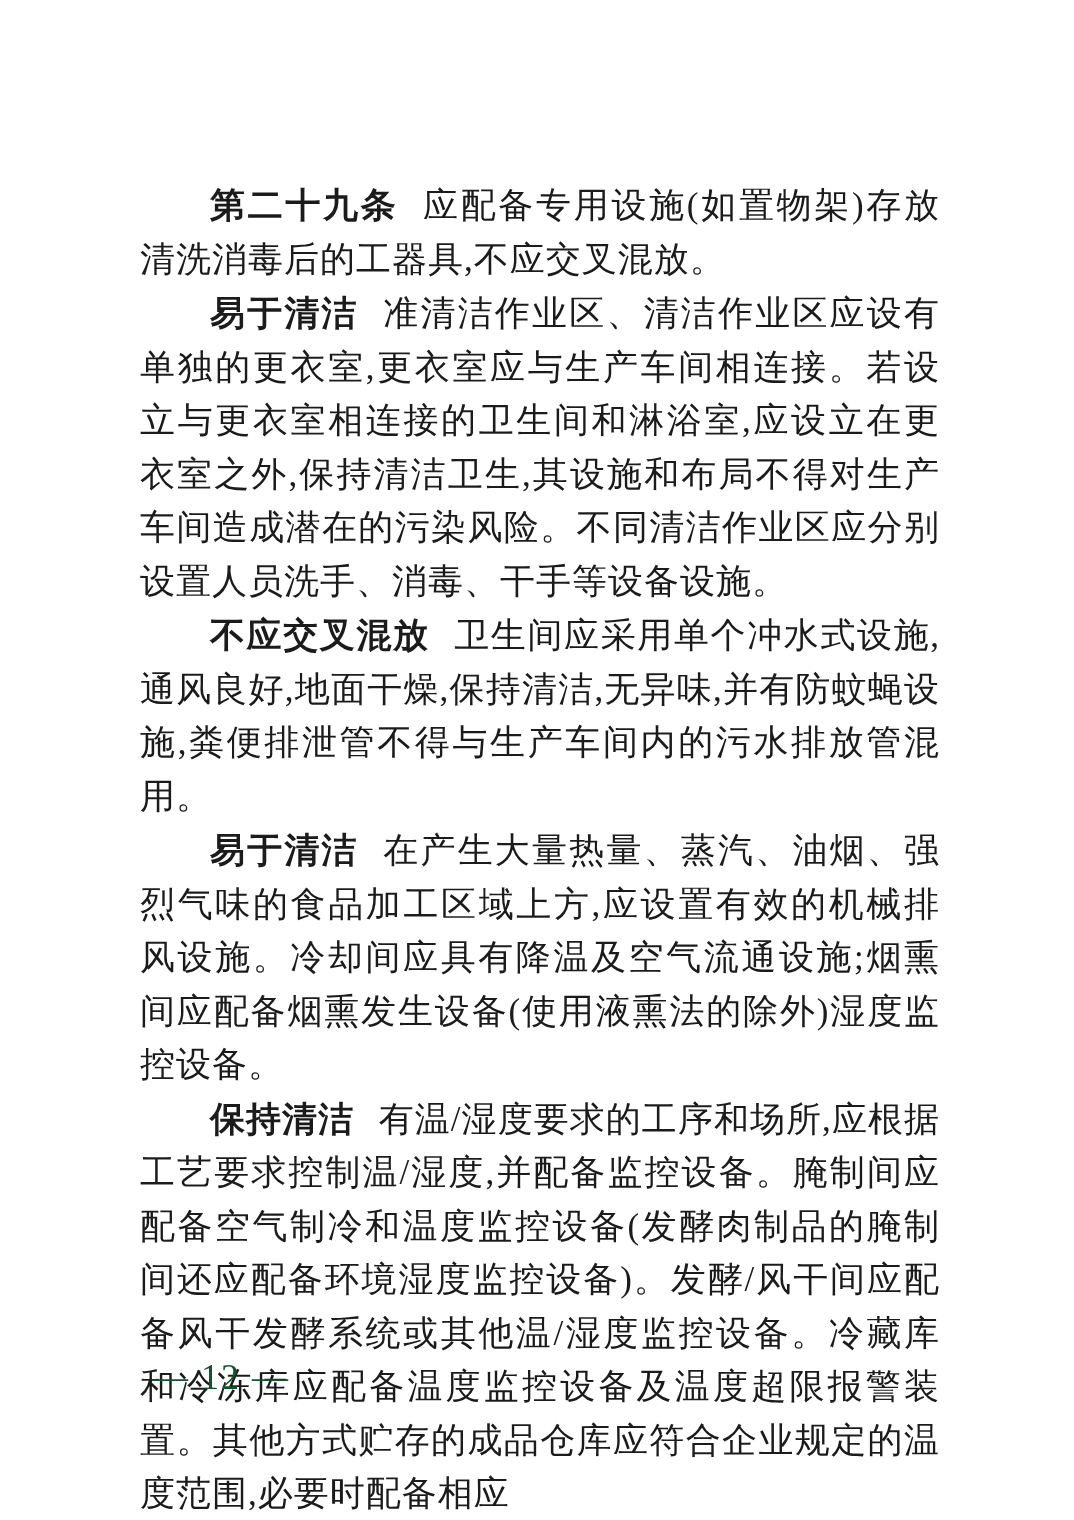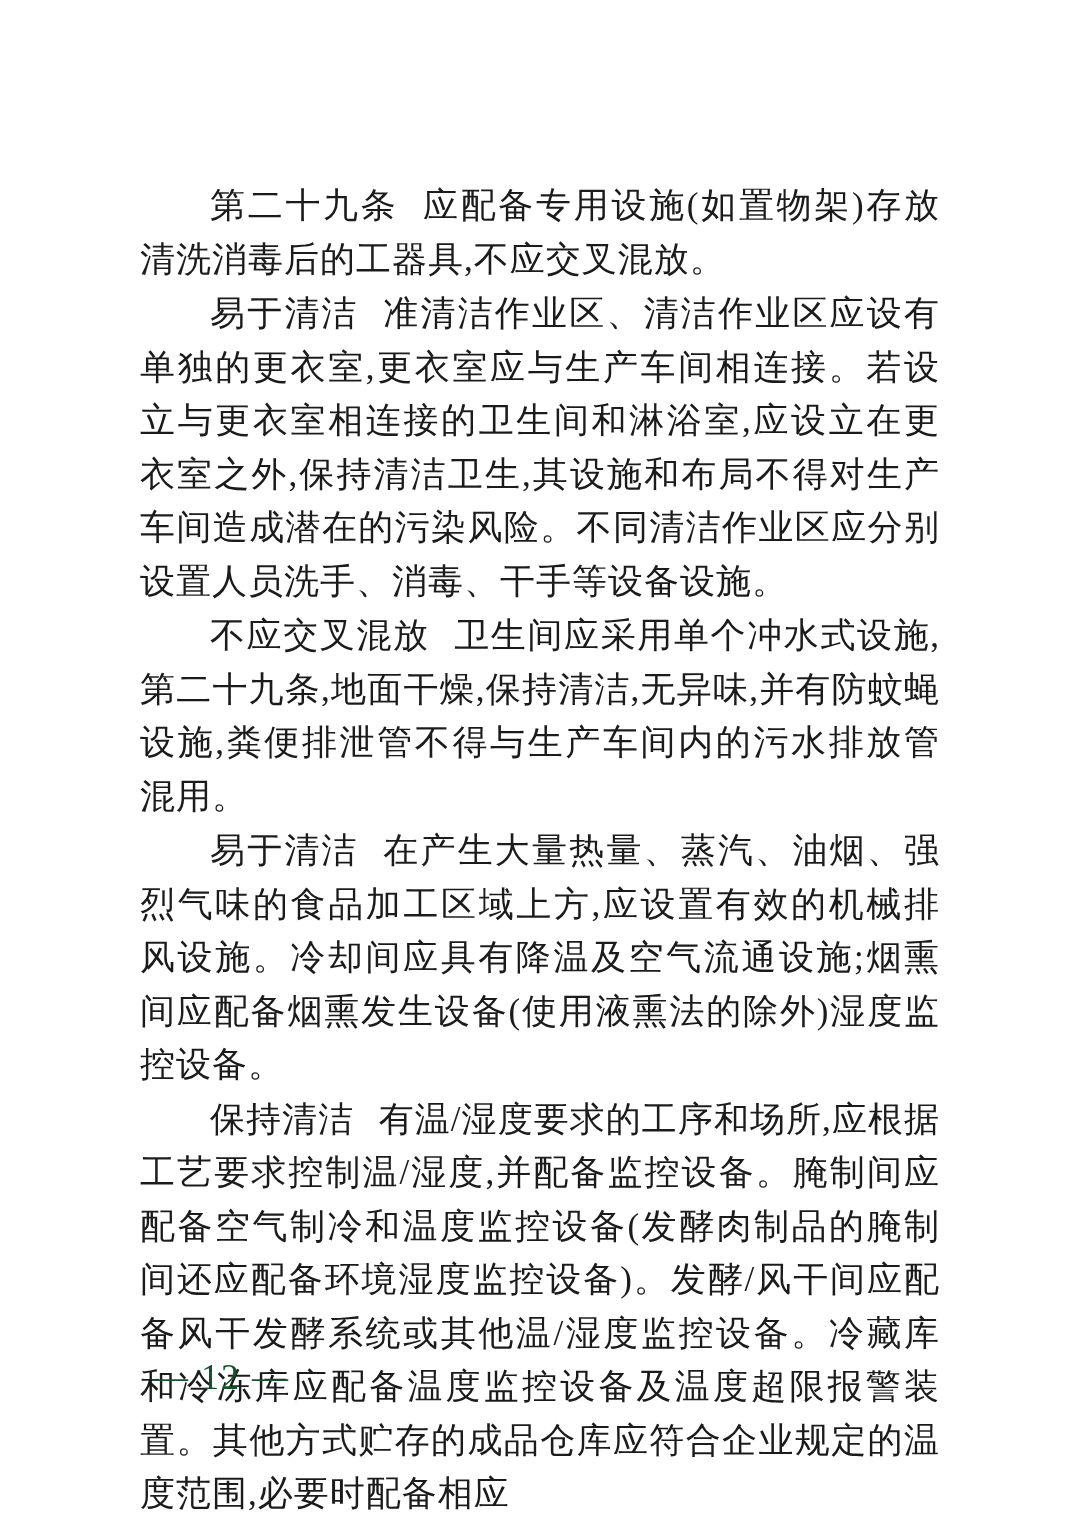--- a/index.html
+++ b/index.html
@@ -24,21 +24,21 @@
   }
   .para {
     margin: 0;
     font-size: 35px;
     line-height: 53.5px;
     letter-spacing: 1px;
     text-align: justify;
     text-indent: 2em;
   }
   .art-num {
-    font-weight: 400;
+    font-weight: 700;
     font-family: "Liberation Sans", "DejaVu Sans", sans-serif;
     margin-right: 0.7em;
   }
   .page-num {
     position: absolute;
     left: 152px;
     top: 1356px;
     font-size: 36px;
     letter-spacing: 2px;
     color: #14532d;
@@ -49,21 +49,21 @@
 <body>
 
 <div class="page">
   <div class="text-block">
 
     <p class="para"><span class="art-num">第二十九条</span><span class="art-text">应配备专用设施(如置物架)存放清洗消毒后的工器具,不应交叉混放。</span></p>
 
 
     <p class="para"><span class="art-num">易于清洁</span><span class="art-text">准清洁作业区、清洁作业区应设有单独的更衣室,更衣室应与生产车间相连接。若设立与更衣室相连接的卫生间和淋浴室,应设立在更衣室之外,保持清洁卫生,其设施和布局不得对生产车间造成潜在的污染风险。不同清洁作业区应分别设置人员洗手、消毒、干手等设备设施。</span></p>
 
-    <p class="para"><span class="art-num">不应交叉混放</span><span class="art-text">卫生间应采用单个冲水式设施,第二十九条,地面干燥,保持清洁,无异味,并有防蚊蝇设施,粪便排泄管不得与生产车间内的污水排放管混用。</span></p>
+    <p class="para"><span class="art-num">不应交叉混放</span><span class="art-text">卫生间应采用单个冲水式设施,通风良好,地面干燥,保持清洁,无异味,并有防蚊蝇设施,粪便排泄管不得与生产车间内的污水排放管混用。</span></p>
 
     <p class="para"><span class="art-num">易于清洁</span><span class="art-text">在产生大量热量、蒸汽、油烟、强烈气味的食品加工区域上方,应设置有效的机械排风设施。冷却间应具有降温及空气流通设施;烟熏间应配备烟熏发生设备(使用液熏法的除外)湿度监控设备。</span></p>
 
     <p class="para"><span class="art-num">保持清洁</span><span class="art-text">有温/湿度要求的工序和场所,应根据工艺要求控制温/湿度,并配备监控设备。腌制间应配备空气制冷和温度监控设备(发酵肉制品的腌制间还应配备环境湿度监控设备)。发酵/风干间应配备风干发酵系统或其他温/湿度监控设备。冷藏库和冷冻库应配备温度监控设备及温度超限报警装置。其他方式贮存的成品仓库应符合企业规定的温度范围,必要时配备相应</span></p>
 
   </div>
 
   <div class="page-num">— 12 —</div>
 </div>
 

